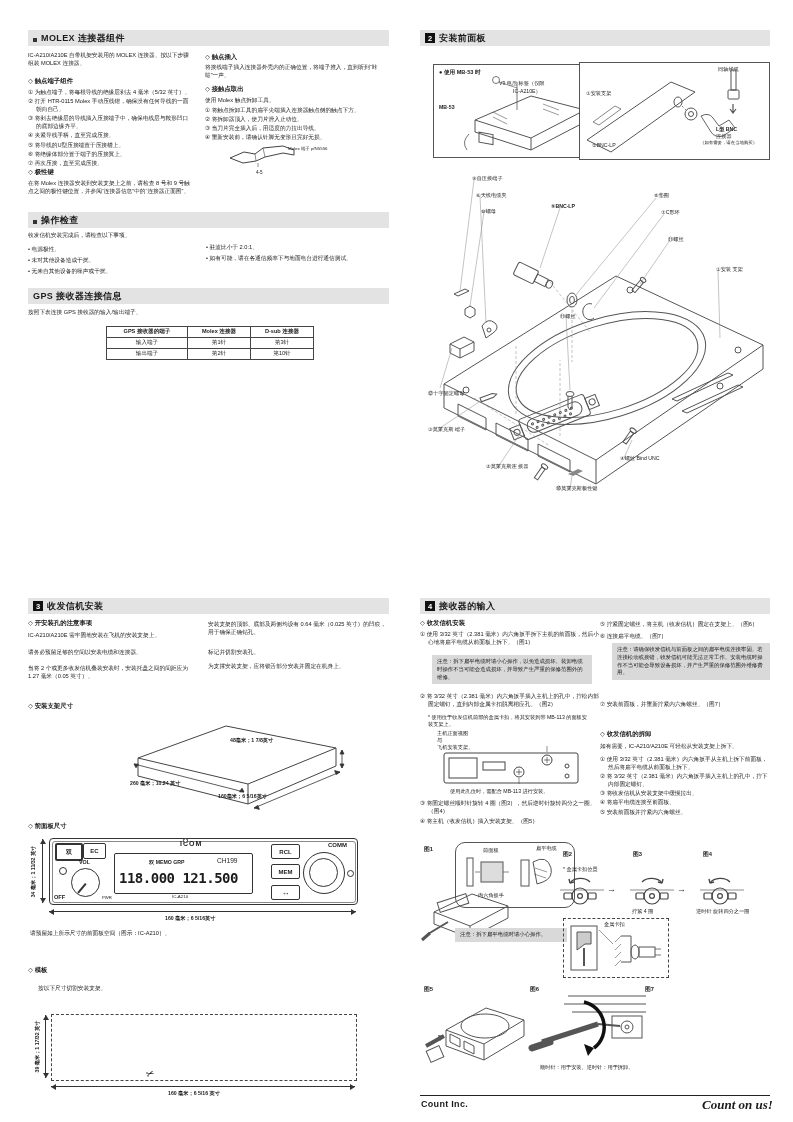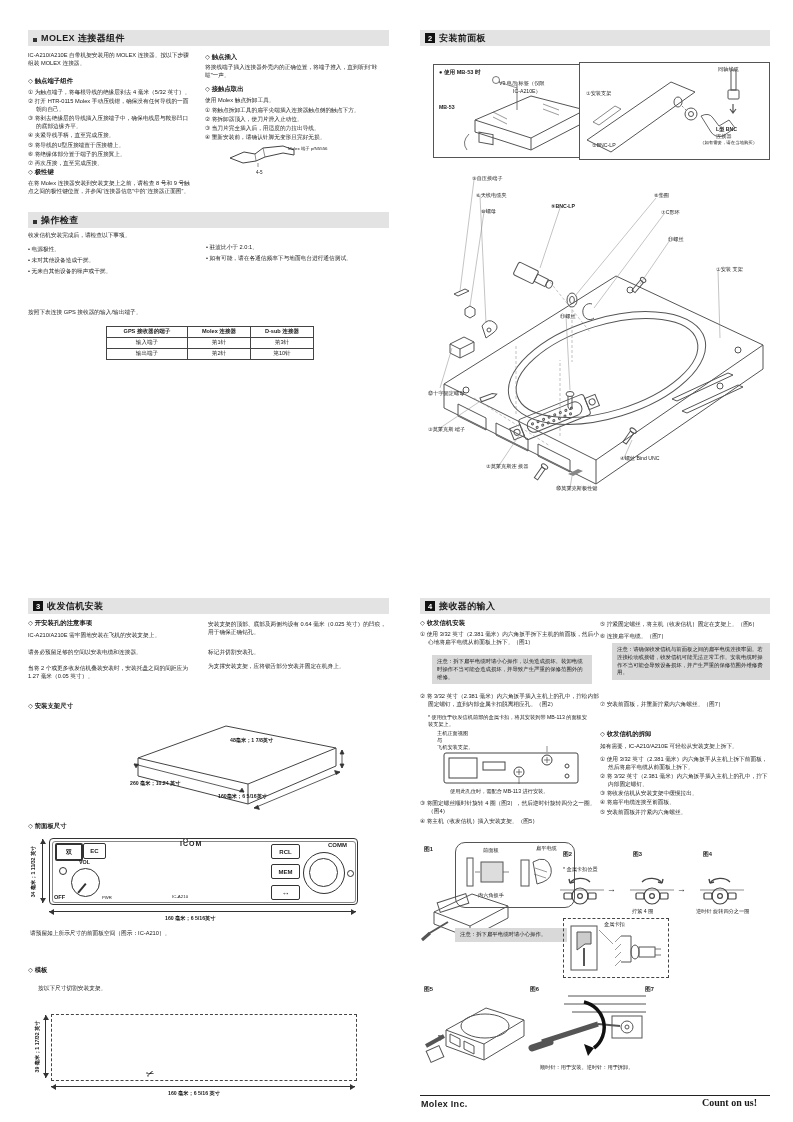--- a/index.html
+++ b/index.html
@@ -46,21 +46,21 @@
        transform-origin:0 50%;transform:rotate(130deg);}
   .circ{position:absolute;border:1px solid #333;border-radius:50%;background:#fff;}
   .lcd{position:absolute;border:1.5px solid #333;border-radius:2px;background:#fff;}
   .freq{font-family:"DejaVu Sans Mono","Liberation Mono",monospace;font-weight:bold;
         font-size:14px;letter-spacing:-.5px;white-space:nowrap;}
   .figlbl{position:absolute;font-size:5.8px;font-weight:bold;}
   .dashedbox{position:absolute;border:1px dashed #444;}
   svg{position:absolute;overflow:visible;}
   .ftr-rule{position:absolute;border-top:1px solid #222;}
   .ftr-left{position:absolute;font-size:9px;font-weight:bold;letter-spacing:.3px;}
-  .ftr-right{position:absolute;font-size:10px;font-weight:bold;
+  .ftr-right{position:absolute;font-size:13px;font-weight:bold;font-style:italic;
        font-family:"Liberation Serif","DejaVu Serif",serif;}
 </style>
 </head>
 <body>
 
 <div class="page">
 
   <div class="bar" style="left:28px;top:30px;width:361px;">
     <span class="minisq"></span>
     <span class="ttl">MOLEX 连接器组件</span>
@@ -107,20 +107,23 @@
   <div class="t" style="left:28px;top:245px;width:170px;">
     <div>• 电源极性。</div>
     <div style="margin-top:3px;">• 未对其他设备造成干扰。</div>
     <div style="margin-top:3px;">• 无来自其他设备的噪声或干扰。</div>
   </div>
   <div class="t" style="left:206px;top:243px;width:182px;">
     <div>• 驻波比小于 2.0:1。</div>
     <div style="margin-top:3px;">• 如有可能，请在各通信频率下与地面电台进行通信测试。</div>
   </div>
 
+  <div class="bar" style="left:28px;top:288px;width:361px;">
+    <span class="ttl">GPS 接收器连接信息</span>
+  </div>
   <div class="t" style="left:28px;top:308px;width:200px;">按照下表连接 GPS 接收器的输入/输出端子。</div>
   <div class="abs" style="left:106px;top:326px;">
     <table class="gps">
       <tbody>
           <tr>
         <th style="width:70px;">GPS 接收器的端子</th>
         <th style="width:52px;">Molex 连接器</th>
         <th style="width:52px;">D-sub 连接器</th>
       </tr>
       <tr>
@@ -331,20 +334,25 @@
     <div class="btn" style="left:33px;top:4px;width:21px;height:14px;">EC</div>
     <div class="lbl" style="left:29px;top:20px;font-size:5.4px;">VOL</div>
     <div class="circ" style="left:9px;top:28px;width:6px;height:6px;"></div>
     <div class="knob" style="left:21px;top:29px;width:27px;height:27px;">
         <span class="ptr"></span>
       </div>
     <div class="lbl" style="left:4px;top:55px;font-size:5.6px;">OFF</div>
     <div class="lbl2" style="left:52px;top:56px;font-size:4.2px;">PWR</div>
     <div class="lbl" style="left:130px;top:1px;font-size:7px;letter-spacing:1px;">ICOM</div>
     <div class="circ" style="left:133px;top:-1px;width:3px;height:3px;border-width:.8px;"></div>
+    <div class="lcd" style="left:64px;top:14px;width:137px;height:39px;">
+      <div class="lbl" style="left:34px;top:5px;font-size:5.2px;">双  MEMO GRP</div>
+      <div class="lbl" style="left:102px;top:3px;font-size:6.6px;font-weight:normal;">CH199</div>
+      <div class="abs freq" style="left:4px;top:16px;">118.000 121.500</div>
+    </div>
     <div class="lbl2" style="left:122px;top:55px;font-size:4.4px;">IC-A210</div>
     <div class="btn" style="left:221px;top:5px;width:27px;height:13px;">RCL</div>
     <div class="btn" style="left:221px;top:25px;width:27px;height:13px;">MEM</div>
     <div class="btn" style="left:221px;top:46px;width:27px;height:13px;font-size:8px;">↔</div>
     <div class="lbl" style="left:278px;top:3px;font-size:6px;">COMM</div>
     <div class="knob" style="left:253px;top:13px;width:40px;height:40px;">
       <div class="circ" style="left:5px;top:5px;width:27px;height:27px;border-width:1.5px;"></div>
     </div>
     <div class="circ" style="left:297px;top:31px;width:5px;height:5px;"></div>
   </div>
@@ -518,16 +526,16 @@
       <path d="M14 50 L70 32" stroke-width="5"></path>
       <path d="M4 56 L22 50" stroke-width="7" stroke-linecap="round"></path>
       <path d="M56 10 A 26 26 0 0 1 66 56" stroke="#111" stroke-width="3.5"></path>
       <path d="M66 56 l-10 -4 l4 12 z" fill="#111" stroke="none"></path>
     </g>
   </svg>
   <div class="lbl2" style="left:540px;top:1064px;">顺时针：用于安装。逆时针：用于拆卸。</div>
   <div class="figlbl" style="left:645px;top:985px;">图7</div>
 
   <div class="ftr-rule" style="left:420px;top:1095px;width:350px;"></div>
-  <div class="ftr-left" style="left:421px;top:1099px;">Molex Inc.</div>
+  <div class="ftr-left" style="left:421px;top:1099px;">Count Inc.</div>
   <div class="ftr-right" style="left:702px;top:1097px;">Count on us!</div>
 
 </div>
 
 </body></html>

